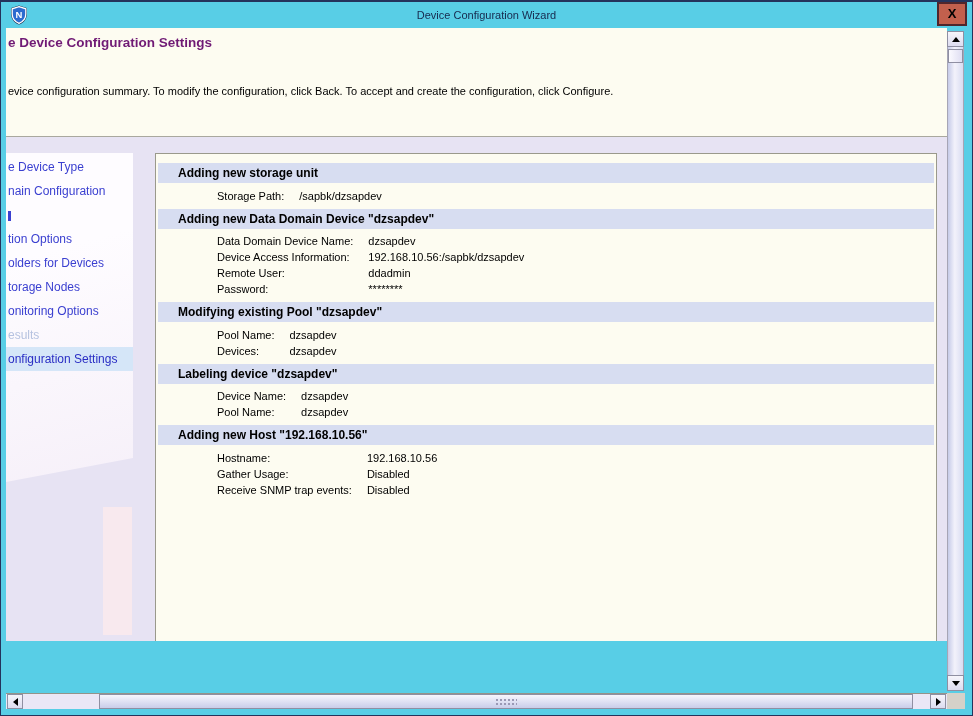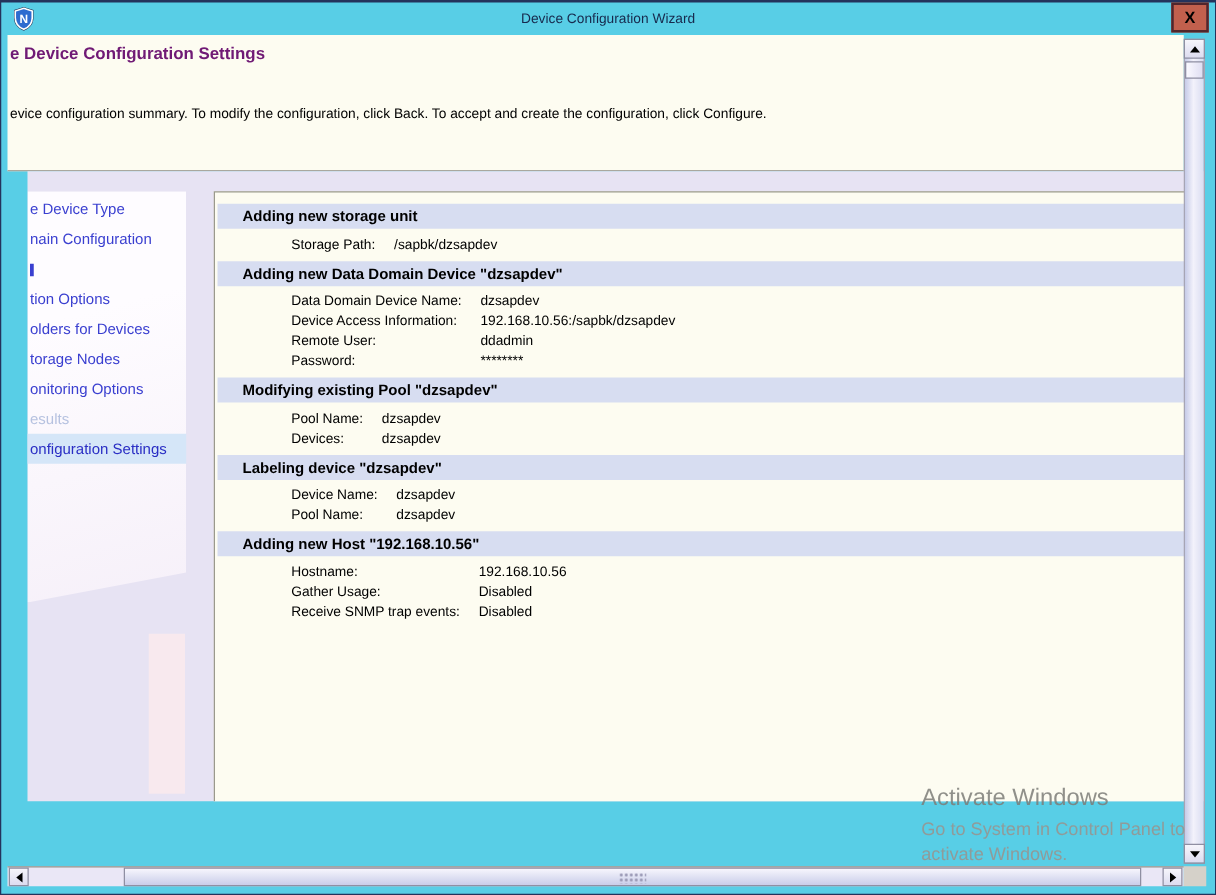--- a/index.html
+++ b/index.html
@@ -16,21 +16,21 @@
   .app-icon { position:absolute; left:8px; top:3px; width:18px; height:20px; }
   .close-btn { position:absolute; right:4px; top:0; width:30px; height:24px;
     background:#c2604d; border:2px solid #50262c; box-sizing:border-box;
     color:#000; font-weight:bold; font-size:13px; text-align:center; line-height:19px; cursor:default; }
   
   .client { position:absolute; left:6px; top:28px; width:959px; height:681px; background:#58cee6; }
   .header-panel { position:absolute; left:0; top:0; width:941px; height:108px;
     background:#fdfcf1; border-bottom:1px solid #a9a89e; overflow:hidden; }
   .header-title { position:absolute; left:2px; top:7px; font-size:13.5px; font-weight:bold; color:#701a75; white-space:nowrap; }
   .header-desc  { position:absolute; left:2px; top:33px; font-size:11px; color:#000; white-space:nowrap;margin-top:24px; }
-  .body-area { position:absolute; left:16px; top:109px; width:941px; height:504px; background:#e7e3f3; overflow:hidden; }
+  .body-area { position:absolute; left:0; top:109px; width:941px; height:504px; background:#e7e3f3; overflow:hidden; }
   
   .sidebar-bg { position:absolute; left:0; top:16px; width:127px; height:329px;
     background:linear-gradient(165deg,#fefcff 30%,#f6f0f9);
     -webkit-clip-path:polygon(0 0,100% 0,100% 92.7%,0 100%);
     clip-path:polygon(0 0,100% 0,100% 92.7%,0 100%); }
   .pink-rect { position:absolute; left:97px; top:370px; width:29px; height:128px; background:#f8e9ee; }
   .steps { position:absolute; left:0; top:18px; width:127px; }
   .step { height:24px; line-height:24px; font-size:12px; color:#3a3fd0;
     padding-left:2px; white-space:nowrap; overflow:hidden; cursor:default; }
   .step.selected { background:#d5e6f8; color:#2a2ec4; }
@@ -204,19 +204,14 @@
         <span class="grip"></span>
       </div>
       <div class="sbtn" style="left:924px; top:0; width:16px; height:15px;">
         <span class="tri-right"></span>
       </div>
     </div>
     <div class="corner"></div>
 
   </div>
 
-  <div class="watermark">
-    <div class="wm1">Activate Windows</div>
-    <div class="wm2">Go to System in Control Panel to</div>
-    <div class="wm2" style="margin-top:0;">activate Windows.</div>
-  </div>
 
 </div>
 
 </body></html>

